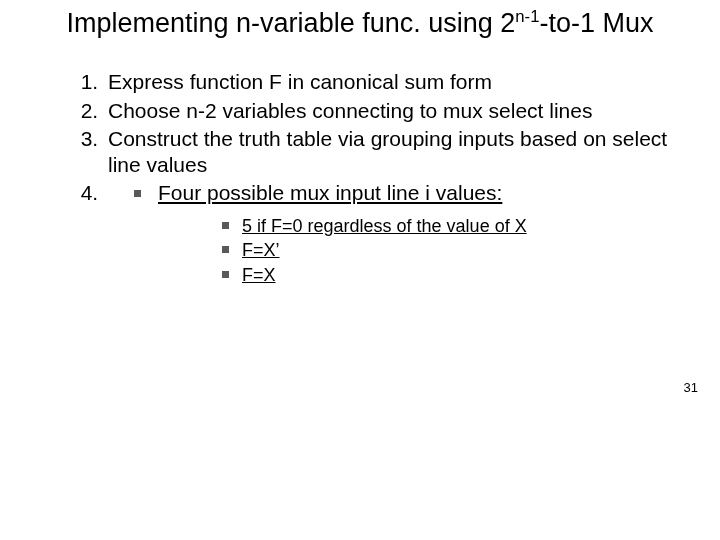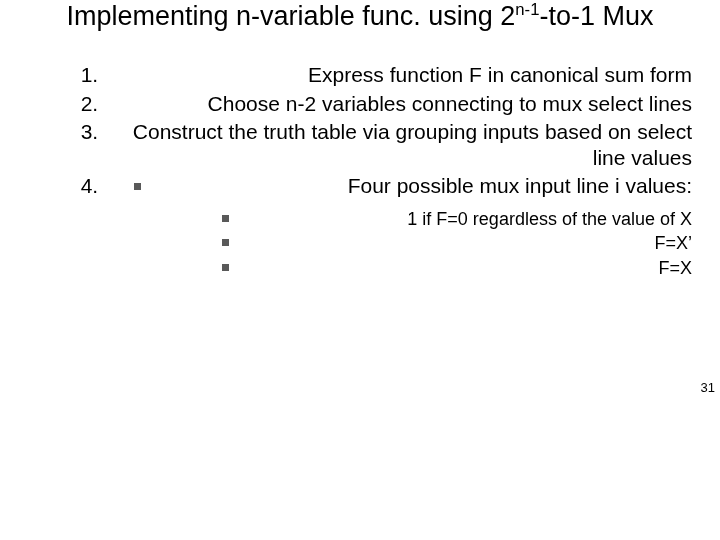--- a/index.html
+++ b/index.html
@@ -1,50 +1,50 @@
 <!DOCTYPE html>
 <html><head>
 <meta charset="utf-8">
 <style>
   * { margin: 0; padding: 0; box-sizing: border-box; }
   html, body { width: 720px; height: 540px; background: #fff; font-family: Arial, Helvetica, sans-serif; color: #000; }
-  .slide { width: 720px; height: 409px; position: relative; padding: 0 28px 20px 28px; }
+  .slide { width: 720px; height: 409px; position: relative; padding: 7px 28px 20px 28px; }
   .title { font-size: 27px; text-align: center; margin: 0 auto 30px auto; line-height: 1.2; font-weight: 400; padding: 0 28px; }
   .title sup { font-size: 0.62em; vertical-align: super; line-height: 0; }
   .list-area { padding-left: 44px; }
-  ol.main { list-style: decimal outside; font-size: 21px; line-height: 1.25; padding-left: 32px; text-align: right; }
+  ol.main { list-style: decimal outside; font-size: 21px; line-height: 1.25; padding-left: 32px; }
   ol.main > li { margin-bottom: 2px; padding-left: 4px; }
   ul.sub1 { list-style: none; font-size: 21px; padding-left: 20px; margin-top: 2px; }
-  ul.sub1 > li { position: relative; padding-left: 30px; }
+  ul.sub1 > li { position: relative; padding-left: 30px; text-decoration: underline; }
   ul.sub1 > li::before { content: ""; position: absolute; left: 6px; top: 10px; width: 7px; height: 7px; background: #595959; }
   ul.sub2 { list-style: none; font-size: 18px; padding-left: 60px; margin-top: 8px; }
   ul.sub2 > li { position: relative; padding-left: 24px; margin-bottom: 2px; }
   ul.sub2 > li::before { content: ""; position: absolute; left: 4px; top: 7px; width: 7px; height: 7px; background: #595959; }
-  .page-num { position: absolute; right: 5px; bottom: 14px; font-size: 13px; color: #000; }
+  .page-num { position: absolute; right: 22px; bottom: 14px; font-size: 13px; color: #000; }
 </style>
 </head>
 <body>
 
 <div class="slide">
 
   <h1 class="title">
     <span>Implementing n-variable func. using 2</span><sup>n-1</sup><span>-to-1 Mux</span>
   </h1>
 
   <div class="list-area">
     <ol class="main">
       <li><span>Express function F in canonical sum form</span></li>
       <li><span>Choose n-2 variables connecting to mux select lines</span></li>
       <li><span>Construct the truth table via grouping inputs based on select line values</span></li>
       <li>
         <ul class="sub1">
           <li>
             <span>Four possible mux input line i values:</span>
             <ul class="sub2">
-              <li><span>1 if F=0 regardless of the value of X</span></li>
+              <li><span>5 if F=0 regardless of the value of X</span></li>
               <li><span>F=X’</span></li>
               <li><span>F=X</span></li>
             </ul>
           </li>
         </ul>
       </li>
     </ol>
   </div>
 
   <div class="page-num">31</div>

